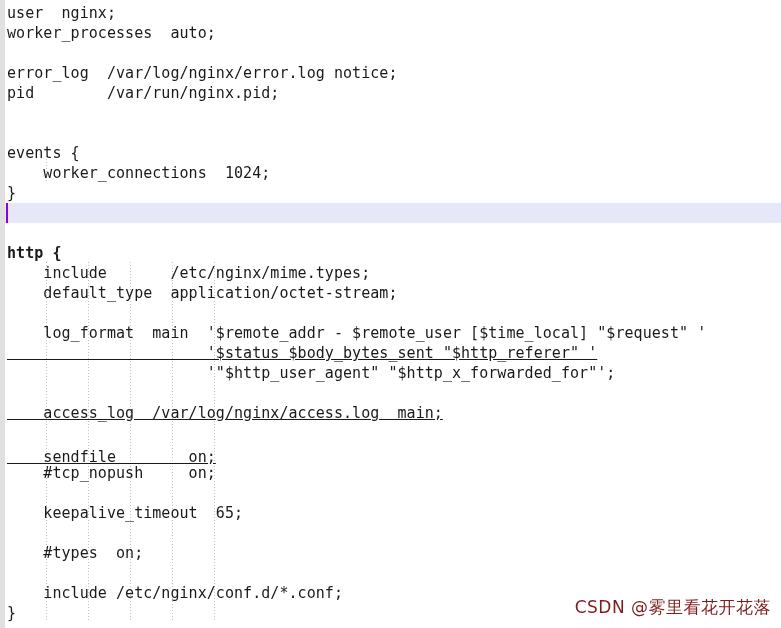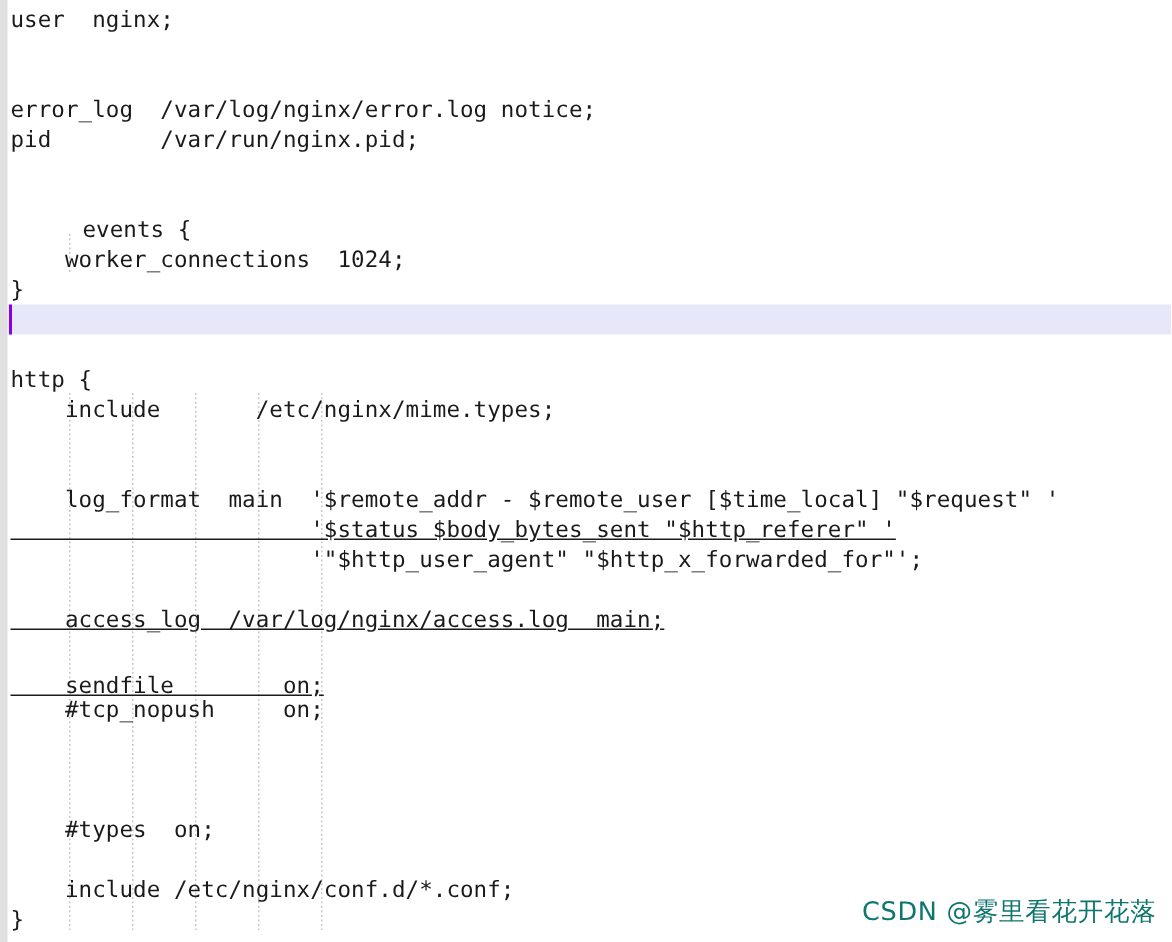--- a/index.html
+++ b/index.html
@@ -90,21 +90,21 @@
   }
 
   
   #watermark {
     position: absolute;
     right: 10px;
     bottom: 9px;
     z-index: 6;
     font-family: "DejaVu Sans", "Liberation Sans", sans-serif;
     font-size: 17px;
-    color: #0f766e;
+    color: #7f1d1d;
     letter-spacing: 0.5px;
     white-space: pre;
   }
 </style>
 </head>
 <body>
 
 <div id="editor">
 
   <div id="indent-guides">
@@ -115,42 +115,45 @@
       <div class="indent-guide" style="left: 172px; top: 262px; height: 358px;"></div>
       <div class="indent-guide" style="left: 214px; top: 262px; height: 358px;"></div>
     </div>
 
   <div id="current-line-highlight" style="top: 203px;"></div>
 
   <div id="caret" style="top: 203px; left: 6px;"></div>
 
   <div id="code-layer">
       <div class="code-line" style="top: 3px;">user  nginx;</div>
+      <div class="code-line" style="top: 23px;">worker_processes  auto;</div>
       <div class="code-line" style="top: 43px;"></div>
       <div class="code-line" style="top: 63px; text-align: center;">error_log  /var/log/nginx/error.log notice;</div>
       <div class="code-line" style="top: 83px;">pid        /var/run/nginx.pid;</div>
       <div class="code-line" style="top: 103px;"></div>
       <div class="code-line" style="top: 123px;"></div>
-      <div class="code-line" style="top: 143px; margin-left: 48px;">events {</div>
+      <div class="code-line" style="top: 143px;">events {</div>
       <div class="code-line" style="top: 163px;">    worker_connections  1024;</div>
       <div class="code-line" style="top: 183px;">}</div>
       <div class="code-line" style="top: 203px;"></div>
       <div class="code-line" style="top: 223px;"></div>
-      <div class="code-line" style="top: 243px;">http {</div>
+      <div class="code-line" style="top: 243px; font-weight: bold;">http {</div>
       <div class="code-line" style="top: 263px;">    include       /etc/nginx/mime.types;</div>
+      <div class="code-line" style="top: 283px;">    default_type  application/octet-stream;</div>
       <div class="code-line" style="top: 303px;"></div>
       <div class="code-line" style="top: 323px;">    log_format  main  '$remote_addr - $remote_user [$time_local] "$request" '</div>
       <div class="code-line" style="top: 343px; text-decoration: underline;">                      '$status $body_bytes_sent "$http_referer" '</div>
       <div class="code-line" style="top: 363px;">                      '"$http_user_agent" "$http_x_forwarded_for"';</div>
       <div class="code-line" style="top: 383px;"></div>
       <div class="code-line" style="top: 403px; text-decoration: underline;">    access_log  /var/log/nginx/access.log  main;</div>
       <div class="code-line" style="top: 423px;"></div>
       <div class="code-line" style="top: 447px; text-decoration: underline;">    sendfile        on;</div>
       <div class="code-line" style="top: 463px; text-align: right;">    #tcp_nopush     on;</div>
       <div class="code-line" style="top: 483px;"></div>
+      <div class="code-line" style="top: 503px;">    keepalive_timeout  65;</div>
       <div class="code-line" style="top: 523px;"></div>
       <div class="code-line" style="top: 543px;">    #types  on;</div>
       <div class="code-line" style="top: 563px;"></div>
       <div class="code-line" style="top: 583px;">    include /etc/nginx/conf.d/*.conf;</div>
       <div class="code-line" style="top: 603px;">}</div>
     </div>
 
   <div id="gutter-strip"></div>
 
   <div id="watermark">CSDN @雾里看花开花落</div>

